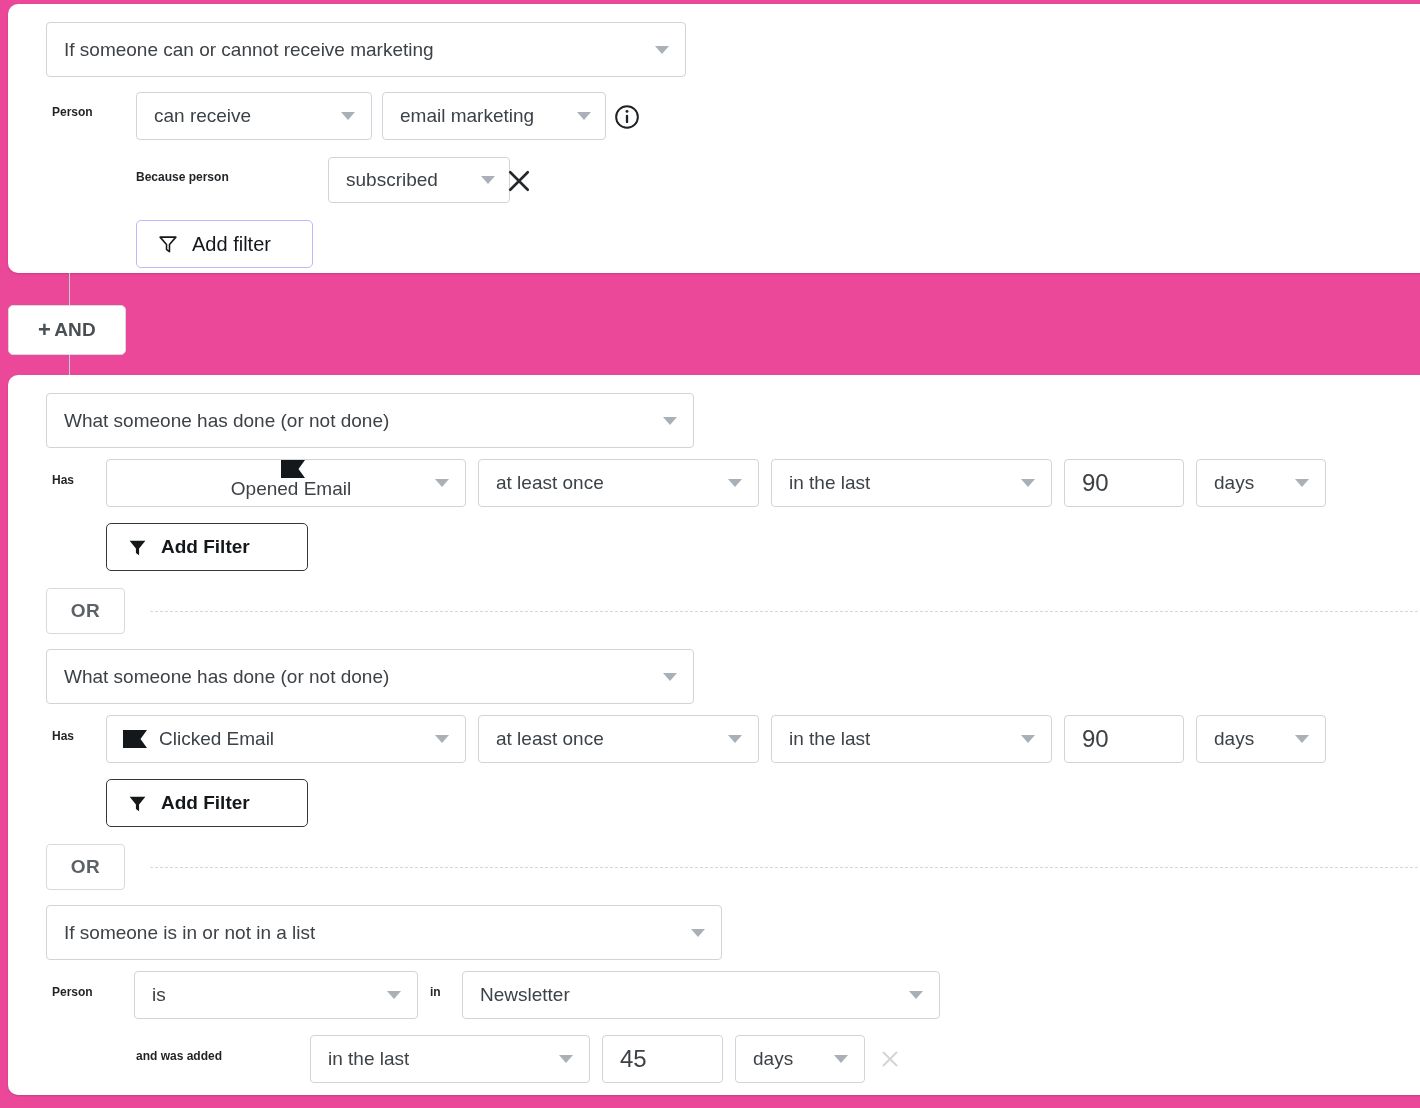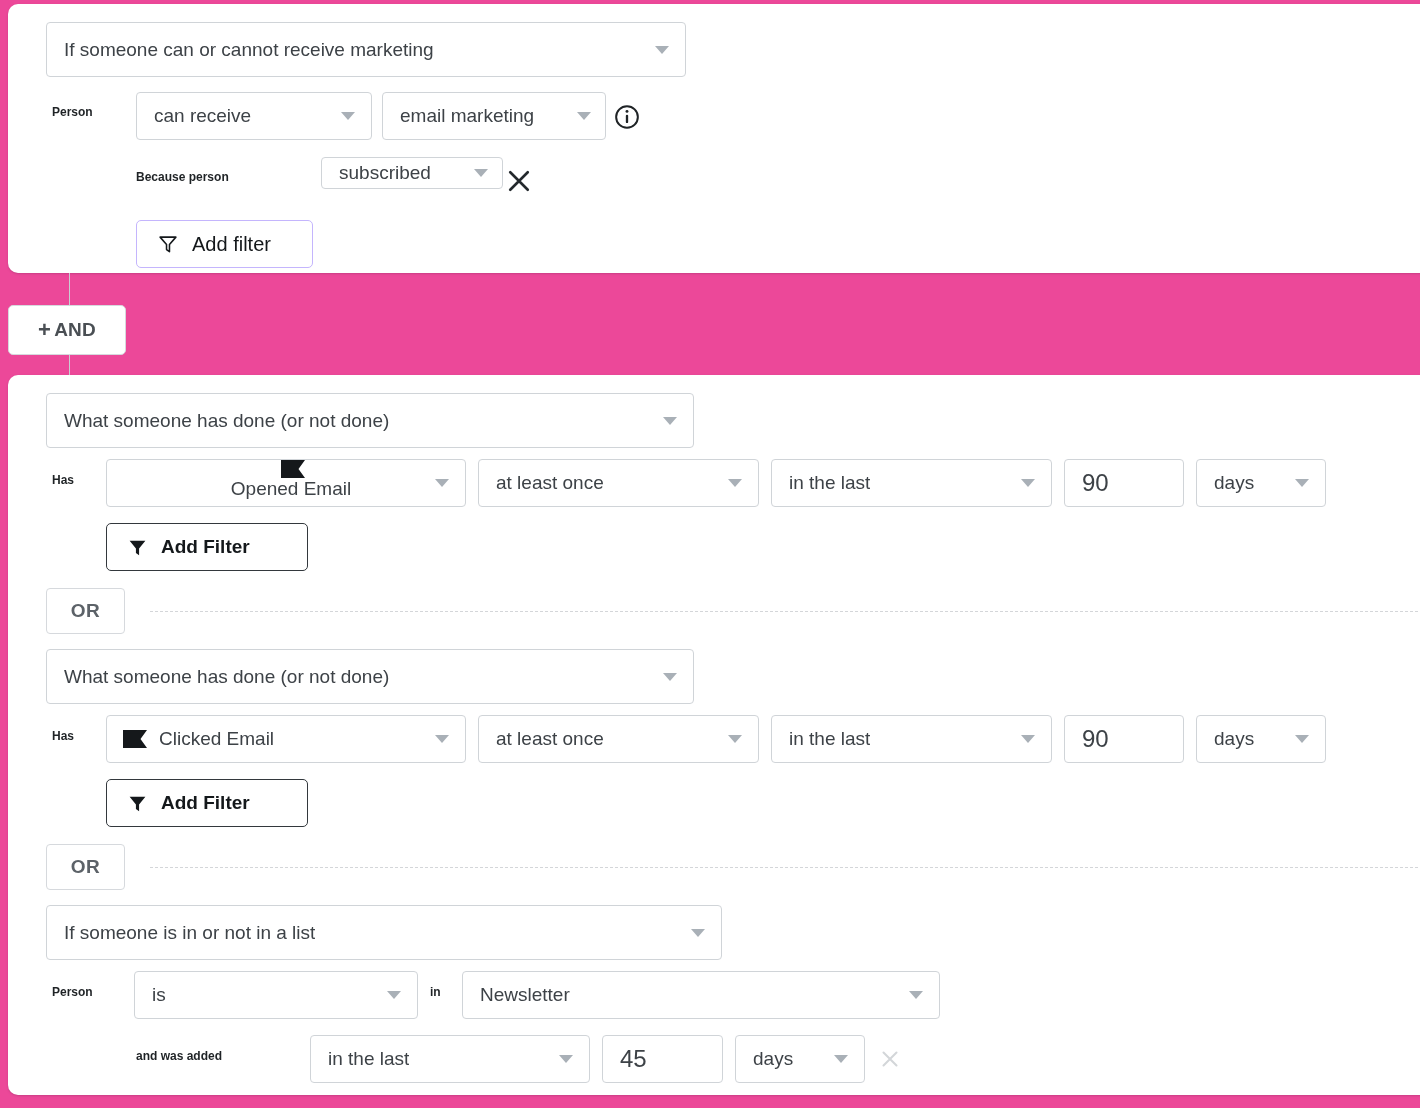--- a/index.html
+++ b/index.html
@@ -197,21 +197,21 @@
     <div class="icon-btn" style="left:604px;top:98px;width:30px;height:30px;">
       <svg width="28" height="28" viewBox="0 0 24 24" aria-hidden="true">
         <circle cx="12" cy="12" r="9.3" fill="none" stroke="#1f2326" stroke-width="1.7"></circle>
         <circle cx="12" cy="7.2" r="1.25" fill="#1f2326"></circle>
         <rect x="11" y="10" width="2" height="7.2" rx="1" fill="#1f2326"></rect>
       </svg>
     </div>
 
     <span class="lbl" style="left:128px;top:166px;">Because person</span>
 
-    <div class="sel inline" style="position:absolute;left:313px;top:153px;height:32px;">
+    <div class="sel inline" style="position:absolute;left:320px;top:153px;height:46px;">
       <span class="sel-label">subscribed</span>
       <span class="caret"></span>
     </div>
 
     <div class="icon-btn" style="left:494px;top:160px;width:34px;height:34px;">
       <svg width="30" height="30" viewBox="0 0 24 24" aria-hidden="true">
         <path d="M5 5 L19 19 M19 5 L5 19" stroke="#23282c" stroke-width="2.1" stroke-linecap="round"></path>
       </svg>
     </div>
 

